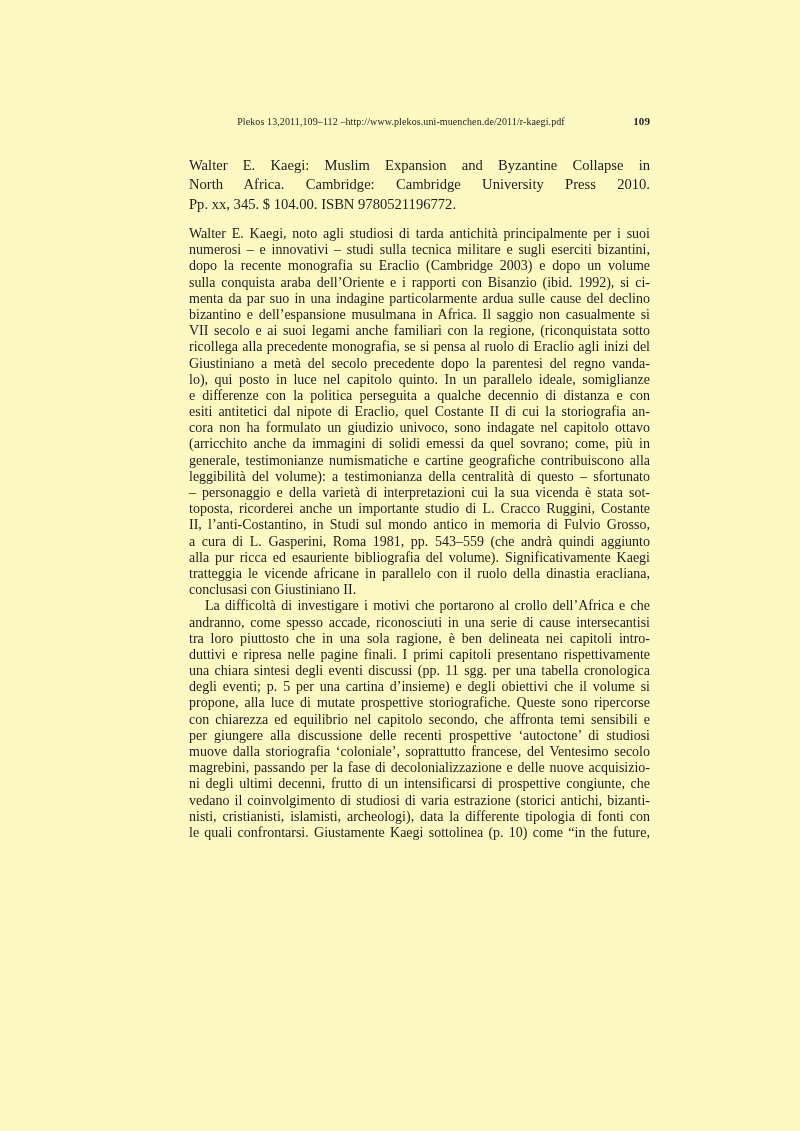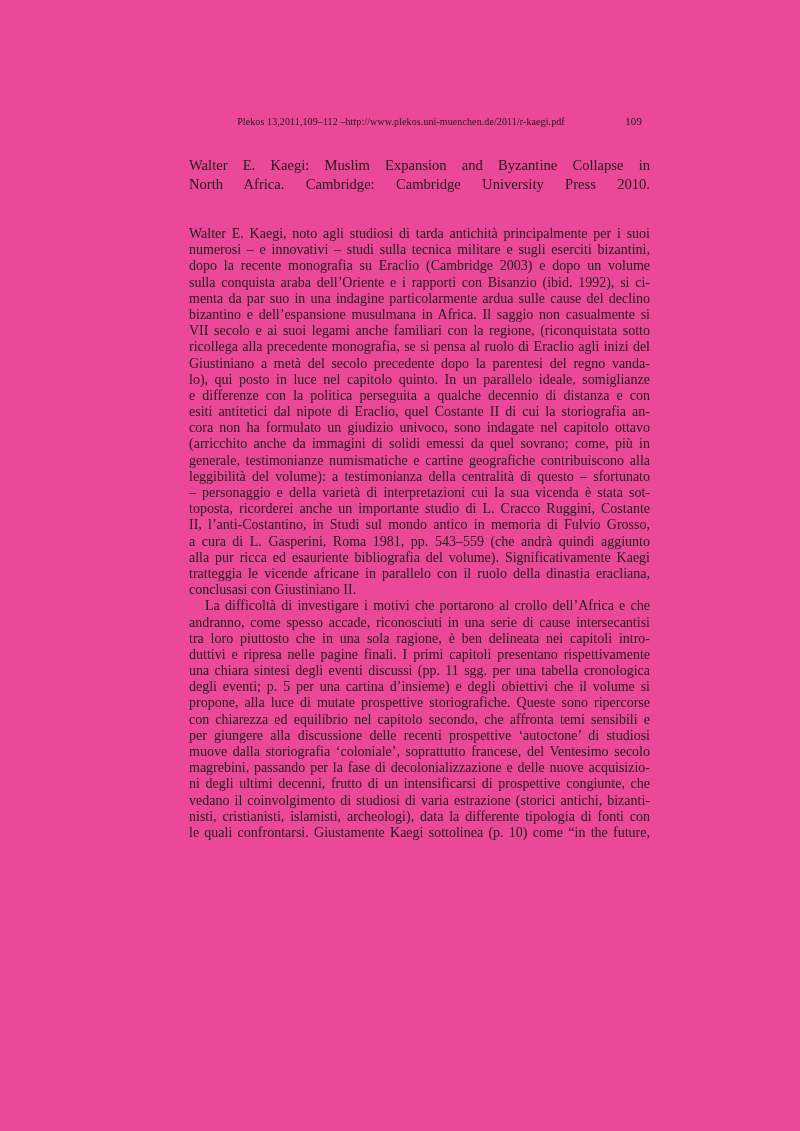--- a/index.html
+++ b/index.html
@@ -4,21 +4,21 @@
 <style>
   html, body {
     margin: 0;
     padding: 0;
     background: #ffffff;
   }
   .page {
     position: relative;
     width: 800px;
     height: 1131px;
-    background: #ec4899;
+    background: #fef9c3;
     font-family: "Liberation Serif", "DejaVu Serif", serif;
     color: #1c1c1c;
     overflow: hidden;
   }
   .running-header {
     position: absolute;
     top: 116px;
     left: 189px;
     width: 461px;
     height: 14px;
@@ -28,23 +28,24 @@
   .running-header .rh-center {
     position: absolute;
     left: 0;
     top: 0;
     width: 424px;
     text-align: center;
     white-space: nowrap;
   }
   .running-header .rh-pagenum {
     position: absolute;
-    right: 8px;
+    right: 0;
     top: -1px;
     font-size: 11px;
+    font-weight: bold;
   }
   .citation {
     position: absolute;
     top: 156px;
     left: 189px;
     width: 461px;
     font-size: 14.6px;
     font-family: Liberation Serif, serif;
   }
   .citation .cite-line {
@@ -85,20 +86,21 @@
 <div class="page">
 
   <div class="running-header">
     <div class="rh-center">Plekos 13,2011,109–112 –http://www.plekos.uni-muenchen.de/2011/r-kaegi.pdf</div>
     <div class="rh-pagenum">109</div>
   </div>
 
   <div class="citation">
       <div class="cite-line">Walter E. Kaegi: Muslim Expansion and Byzantine Collapse in</div>
       <div class="cite-line">North Africa. Cambridge: Cambridge University Press 2010.</div>
+      <div class="cite-line last">Pp. xx, 345. $ 104.00. ISBN 9780521196772.</div>
     </div>
 
   <div class="review-body">
       <div>
         <div class="body-line">Walter E. Kaegi, noto agli studiosi di tarda antichità principalmente per i suoi</div>
         <div class="body-line">numerosi – e innovativi – studi sulla tecnica militare e sugli eserciti bizantini,</div>
         <div class="body-line">dopo la recente monografia su Eraclio (Cambridge 2003) e dopo un volume</div>
         <div class="body-line">sulla conquista araba dell’Oriente e i rapporti con Bisanzio (ibid. 1992), si ci-</div>
         <div class="body-line">menta da par suo in una indagine particolarmente ardua sulle cause del declino</div>
         <div class="body-line">bizantino e dell’espansione musulmana in Africa. Il saggio non casualmente si</div>

